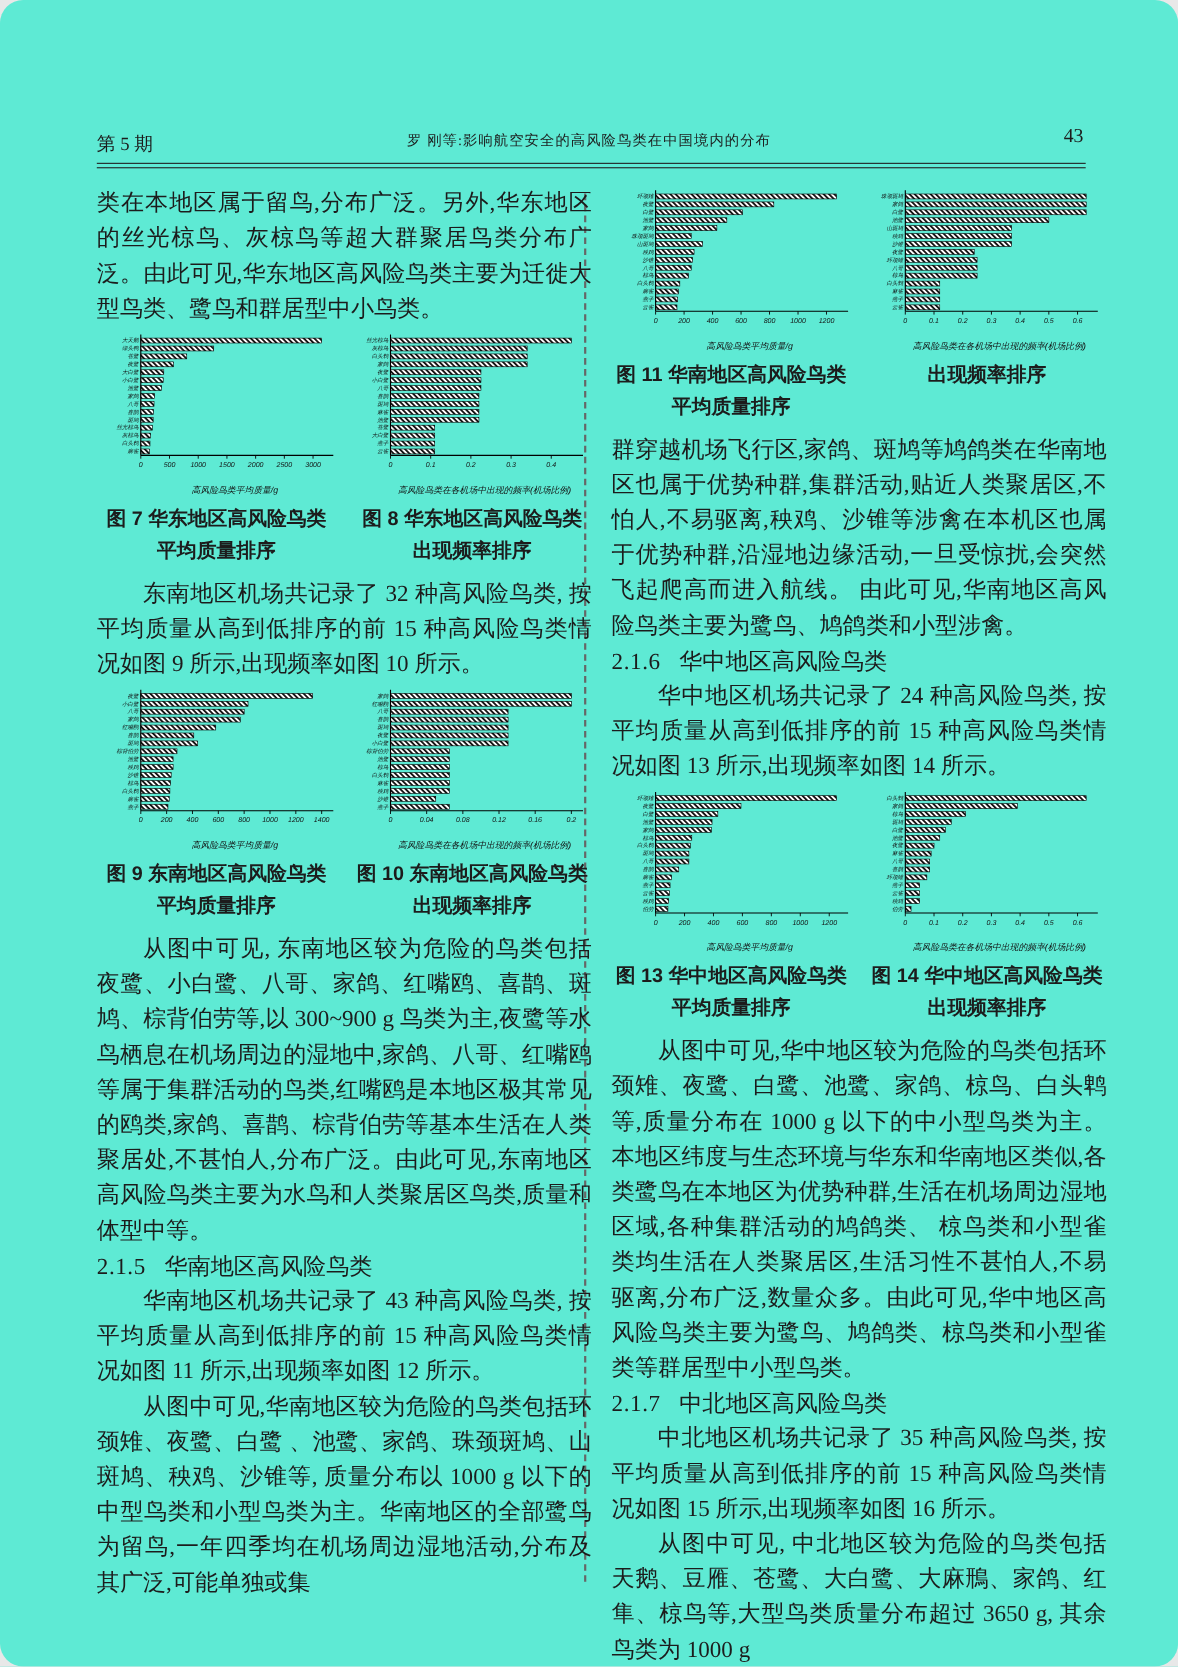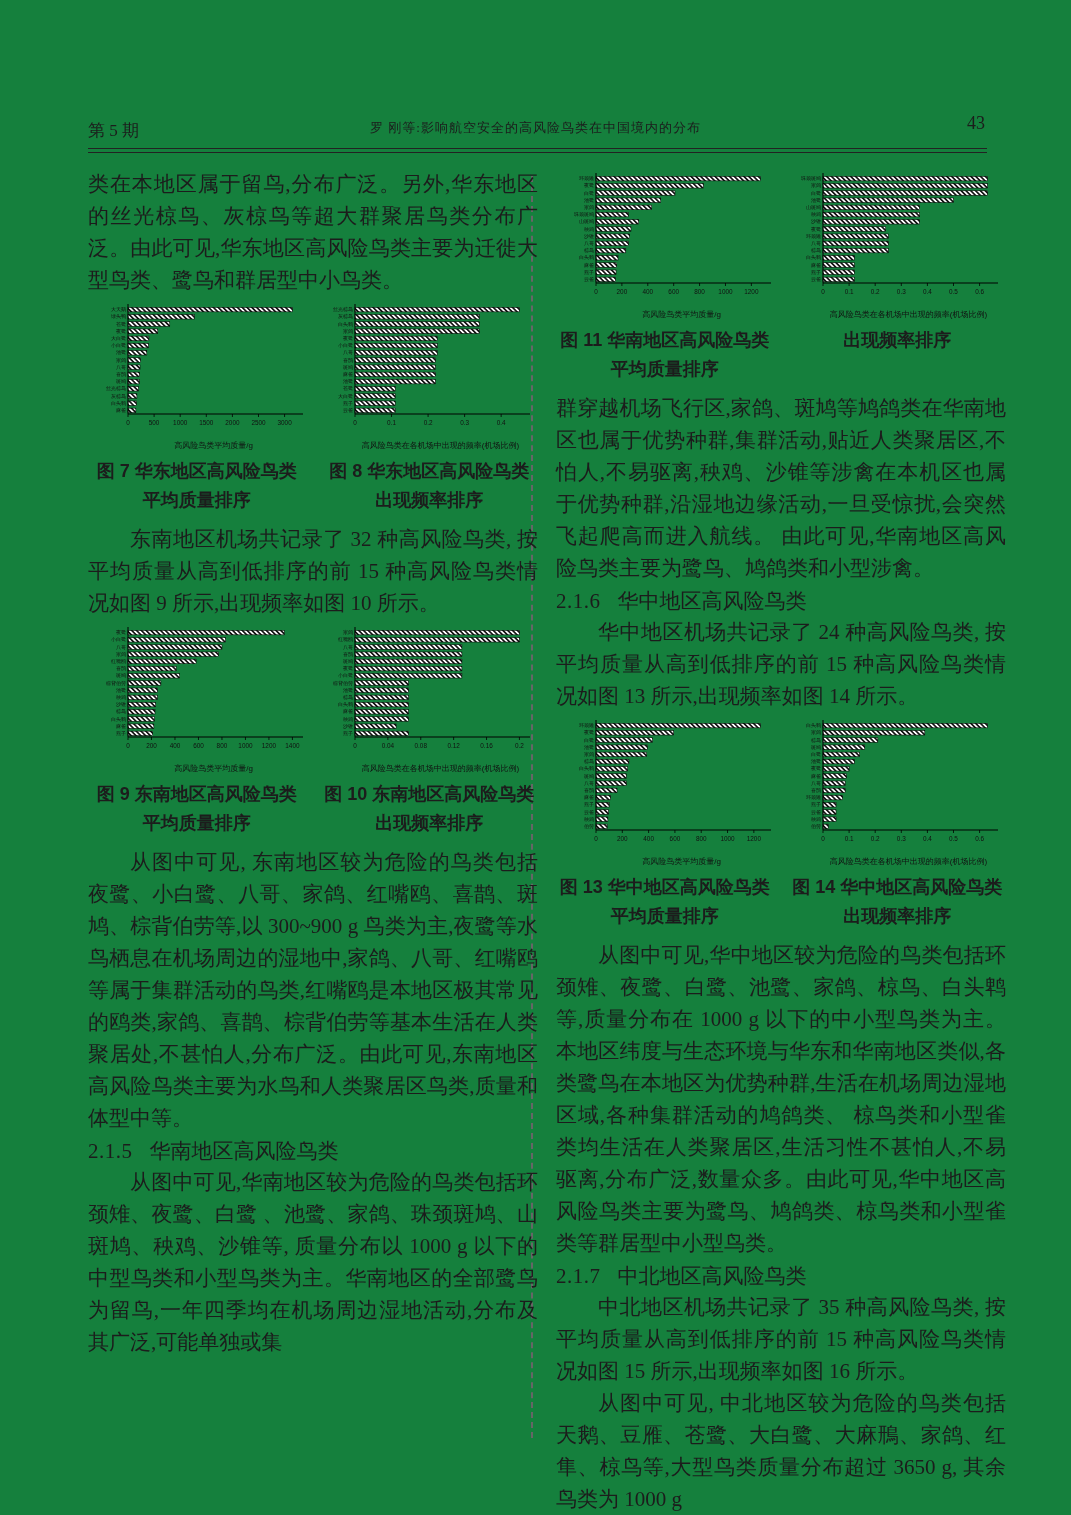--- a/index.html
+++ b/index.html
@@ -1,30 +1,30 @@
 <!DOCTYPE html>
 <html><head>
 <meta charset="utf-8">
 <style>
   html,body{margin:0;padding:0;background:#e8e8e8;}
-  .page{position:relative;width:1071px;height:1515px;background:#15803d;
-        font-family:"Liberation Serif",serif;color:#1c1c1c;overflow:hidden;}
+  .page{position:relative;width:1071px;height:1515px;background:#5eead4;
+        font-family:"Liberation Serif",serif;color:#1c1c1c;overflow:hidden;border-radius:21px;}
   .hdr-issue{position:absolute;left:88px;top:119px;font-size:17px;}
   .hdr-title{position:absolute;left:0;right:0;top:119px;text-align:center;font-size:13px;letter-spacing:1px;}
   .hdr-page{position:absolute;right:86px;top:113px;font-size:18px;}
   .double-rule{position:absolute;left:88px;right:84px;top:148px;height:3px;
                border-top:1.6px solid #222;border-bottom:1.6px solid #222;}
   .divider{position:absolute;left:531px;top:176px;height:1262px;width:0;border-left:2px dashed #666;}
   .col{position:absolute;top:168px;width:450px;}
   .col-left{left:88px;} .col-right{left:556px;}
   p.body-text{margin:0;font-size:21px;line-height:32px;text-align:justify;text-justify:inter-ideograph;}
   p.indent{text-indent:2em;}
   .heading{font-size:21px;line-height:28px;margin:3px 0 1px 0;}
   .heading .num{margin-right:17px;letter-spacing:.5px;}
-  .fig-row{display:flex;gap:5px;margin:5px 0 2px 0;}
+  .fig-row{display:flex;gap:5px;margin:5px 0 2px 0;font-style:italic;}
   .chart{width:222px;height:152px;}
   .cap-row{display:flex;margin:4px 0 8px 0;gap:15px;}
   .caption{width:50%;text-align:center;font-family:"Liberation Sans",sans-serif;
            font-weight:bold;font-size:18px;line-height:29px;}
   svg text{font-family:"Liberation Sans",sans-serif;fill:#111;}
 </style>
 </head>
 <body>
 
 <div class="page">
@@ -280,20 +280,21 @@
         <div>图 10  东南地区高风险鸟类</div>
         <div>出现频率排序</div>
       </div>
     </div>
 
     <p class="body-text indent">从图中可见, 东南地区较为危险的鸟类包括夜鹭、小白鹭、八哥、家鸽、红嘴鸥、喜鹊、斑鸠、棕背伯劳等,以 300~900 g 鸟类为主,夜鹭等水鸟栖息在机场周边的湿地中,家鸽、八哥、红嘴鸥等属于集群活动的鸟类,红嘴鸥是本地区极其常见的鸥类,家鸽、喜鹊、棕背伯劳等基本生活在人类聚居处,不甚怕人,分布广泛。由此可见,东南地区高风险鸟类主要为水鸟和人类聚居区鸟类,质量和体型中等。</p>
 
     <div class="heading">
       <span class="num">2.1.5</span><span>华南地区高风险鸟类</span>
     </div>
+    <p class="body-text indent">华南地区机场共记录了 43 种高风险鸟类, 按平均质量从高到低排序的前 15 种高风险鸟类情况如图 11 所示,出现频率如图 12 所示。</p>
     <p class="body-text indent">从图中可见,华南地区较为危险的鸟类包括环颈雉、夜鹭、白鹭 、池鹭、家鸽、珠颈斑鸠、山斑鸠、秧鸡、沙锥等, 质量分布以 1000 g 以下的中型鸟类和小型鸟类为主。华南地区的全部鹭鸟为留鸟,一年四季均在机场周边湿地活动,分布及其广泛,可能单独或集</p>
   </div>
 
   <div class="col col-right">
     <div class="fig-row" style="margin-top:2px">
       <div class="chart"><svg width="222" height="152" viewBox="0 0 222 152" xmlns="http://www.w3.org/2000/svg">
             <defs>
               <pattern id="h4" patternUnits="userSpaceOnUse" width="3.4" height="3.4" patternTransform="rotate(45)">
                 <rect width="3.4" height="3.4" fill="#ffffff"></rect>
                 <rect width="3.4" height="1.7" fill="#161616"></rect>

